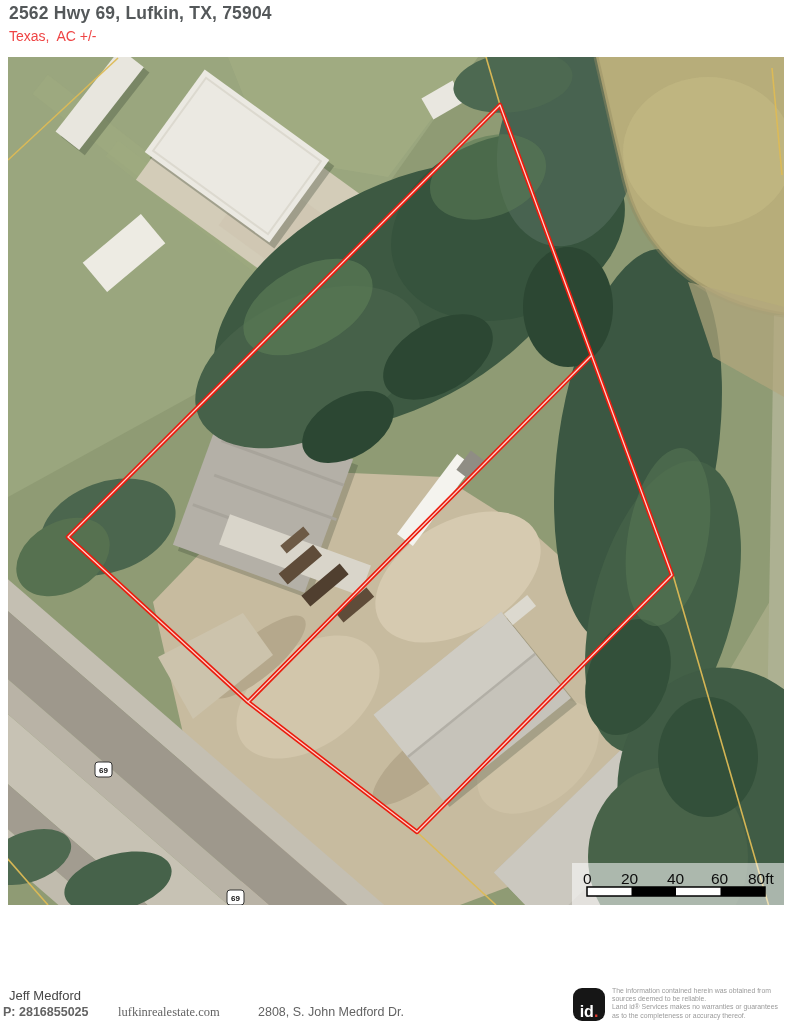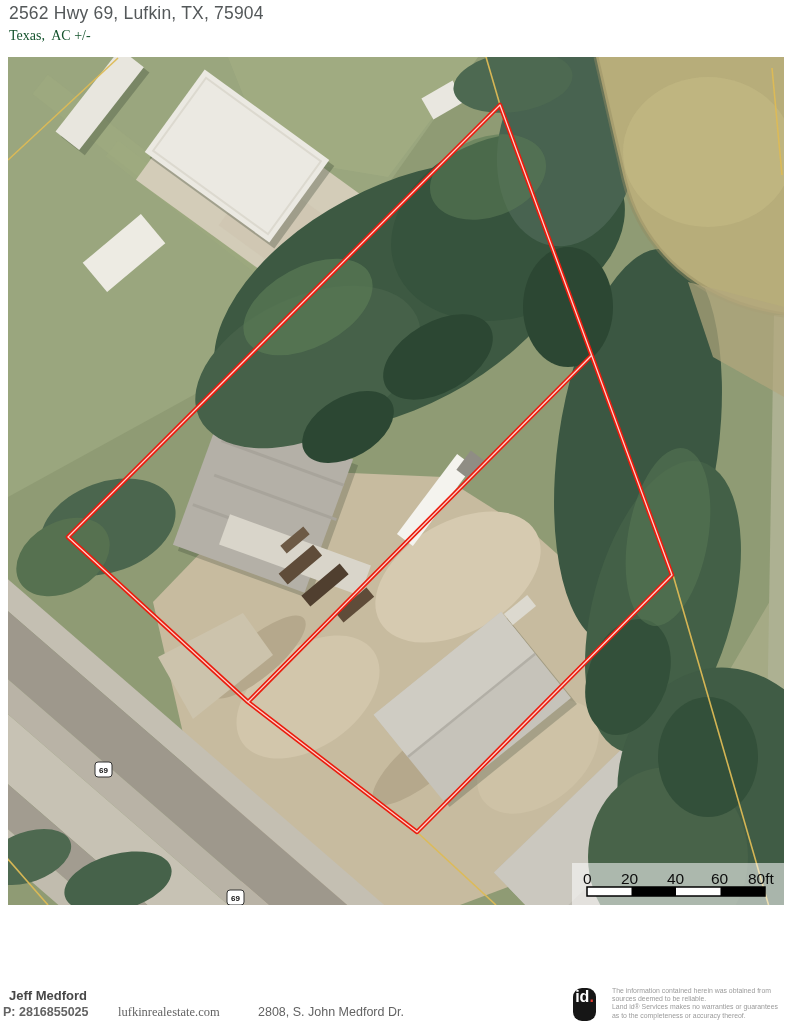--- a/index.html
+++ b/index.html
@@ -1,27 +1,27 @@
 <!DOCTYPE html>
 <html><head>
 <meta charset="utf-8">
 <style>
   html,body{margin:0;padding:0;background:#fff;}
   body{width:792px;height:1024px;position:relative;overflow:hidden;
        font-family:"Liberation Sans",sans-serif;-webkit-font-smoothing:antialiased;}
   .header{position:absolute;left:9px;top:3px;}
-  .title{font-size:17.5px;font-weight:normal;color:#54585a;letter-spacing:.2px;}
-  .subtitle{font-size:14px;color:#14532d;margin-top:4px;white-space:pre;font-family:Liberation Serif, serif;}
+  .title{font-size:17.5px;font-weight:bold;color:#54585a;letter-spacing:.2px;}
+  .subtitle{font-size:14px;color:#ef4444;margin-top:4px;white-space:pre;}
   .map-region{position:absolute;left:8px;top:57px;width:776px;height:848px;overflow:hidden;background:#8f9b74;}
   .legend-row{position:absolute;left:0;top:908px;width:792px;height:42px;}
-  .footer-name{position:absolute;left:9px;top:988px;font-size:13px;font-weight:bold;color:#474747;}
+  .footer-name{position:absolute;left:9px;top:988px;font-size:13px;font-weight:normal;color:#474747;}
   .footer-item{position:absolute;top:1005px;font-size:12.5px;color:#636363;}
   .f-phone{left:3px;font-weight:bold;} .f-web{left:118px;font-family:Liberation Serif, serif;} .f-addr{left:258px;}
-  .id-logo{position:absolute;left:573px;top:988px;width:23px;height:33px;background:#161616;border-radius:9px;
-           display:flex;align-items:flex-start;justify-content:center;font-weight:bold;font-size:16px;color:#fff;}
+  .id-logo{position:absolute;left:573px;top:988px;width:32px;height:33px;background:#161616;border-radius:9px;
+           display:flex;align-items:flex-end;justify-content:center;font-weight:bold;font-size:16px;color:#fff;}
   .id-dot{color:#e03c31;}
   .disclaimer{position:absolute;left:612px;top:987px;width:175px;font-size:6.9px;line-height:8.2px;color:#9b9b9b;}
 </style>
 </head>
 <body>
 
 <div class="header">
   <div class="title">2562 Hwy 69, Lufkin, TX, 75904</div>
   <div class="subtitle">Texas,  AC +/-</div>
 </div>

